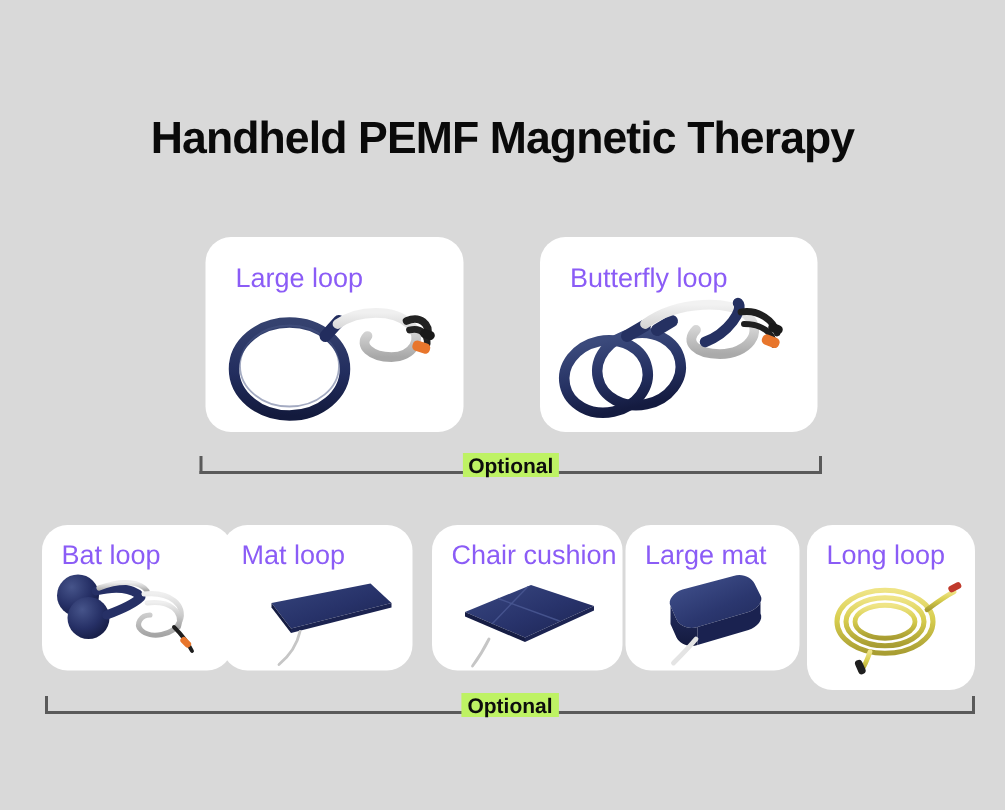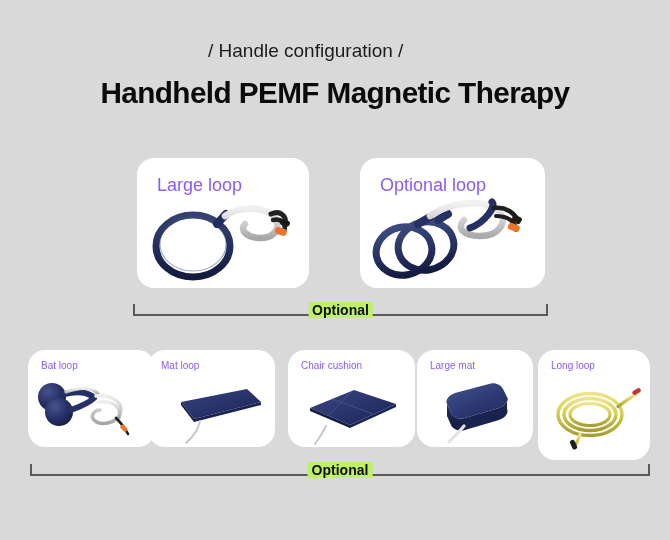--- a/index.html
+++ b/index.html
@@ -77,21 +77,21 @@
     z-index: 5;
   }
   .top-card .card-label {
     left: 20px;
     top: 17px;
     font-size: 18px;
   }
   .bottom-card .card-label {
     left: 13px;
     top: 10px;
-    font-size: 10px;
+    font-size: 18px;
   }
 
   
   .card-large-loop    { left: 137px; top: 158px; width: 172px; height: 130px; }
   .card-butterfly     { left: 360px; top: 158px; width: 185px; height: 130px; }
 
   
   .card-bat    { left: 28px;  top: 350px; width: 127px; height: 97px; }
   .card-mat    { left: 148px; top: 350px; width: 127px; height: 97px; }
   .card-chair  { left: 288px; top: 350px; width: 127px; height: 97px; }
@@ -139,21 +139,20 @@
     padding: 0 4px;
     white-space: nowrap;
   }
   .bracket-top    { left: 133px; top: 296px; width: 415px; }
   .bracket-bottom { left: 30px;  top: 456px; width: 620px; }
 </style>
 </head>
 <body>
 
 <div class="header">
-  <div class="subtitle">/ Handle configuration /</div>
   <div class="main-title">Handheld PEMF Magnetic Therapy</div>
 </div>
 
 <div class="card top-card card-large-loop">
   <div class="card-label">Large loop</div>
   <svg class="art" viewBox="0 0 172 130">
     <defs>
       <linearGradient id="navyRing" x1="0" y1="0" x2="0" y2="1">
         <stop offset="0%" stop-color="#35426f"></stop>
         <stop offset="55%" stop-color="#222d5e"></stop>
@@ -170,21 +169,21 @@
     <path d="M80 66 L89 56" stroke="#222d5e" stroke-width="8" stroke-linecap="round"></path>
     <path d="M88 58 C102 48, 126 48, 136 58 C146 68, 138 80, 124 80 C110 80, 102 72, 108 66" fill="none" stroke="url(#grayCable)" stroke-width="6.5" stroke-linecap="round"></path>
     <path d="M134 56 C143 52, 150 58, 148 66" fill="none" stroke="#222" stroke-width="5" stroke-linecap="round"></path>
     <path d="M136 62 C144 60, 150 66, 147 74" fill="none" stroke="#222" stroke-width="4.5" stroke-linecap="round"></path>
     <rect x="138" y="70" width="12" height="7" rx="3" fill="#e8762c" transform="rotate(18 144 73)"></rect>
     <rect x="143" y="62" width="10" height="6" rx="3" fill="#1a1a1a" transform="rotate(18 148 65)"></rect>
   </svg>
 </div>
 
 <div class="card top-card card-butterfly">
-  <div class="card-label">Optional loop</div>
+  <div class="card-label">Butterfly loop</div>
   <svg class="art" viewBox="0 0 185 130">
     <defs>
       <linearGradient id="navyRing2" x1="0" y1="0" x2="0" y2="1">
         <stop offset="0%" stop-color="#3b4a7c"></stop>
         <stop offset="55%" stop-color="#253162"></stop>
         <stop offset="100%" stop-color="#141b40"></stop>
       </linearGradient>
       <linearGradient id="grayCable2" x1="0" y1="0" x2="0" y2="1">
         <stop offset="0%" stop-color="#f2f2f2"></stop>
         <stop offset="50%" stop-color="#d2d2d2"></stop>

